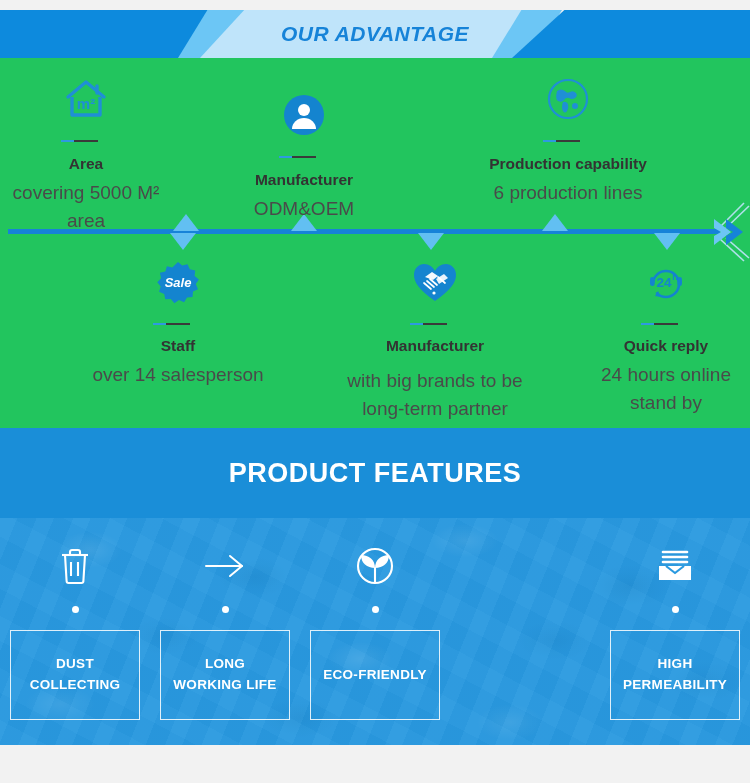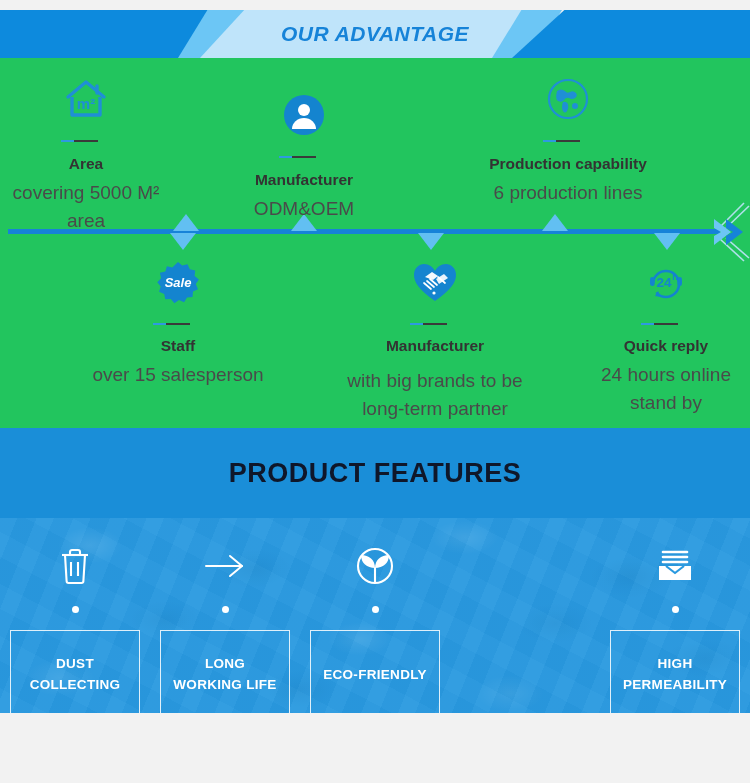--- a/index.html
+++ b/index.html
@@ -92,25 +92,25 @@
 
   .bot-item .adv-name { margin-top: 12px; }
 
   
   .feat-header {
     position: absolute; left: 0; top: 428px; width: 750px; height: 90px;
     background: #1a8ed8;
     display: flex; align-items: center; justify-content: center;
   }
   .feat-header-title {
-    font-size: 27px; font-weight: bold; color: #0f172a; letter-spacing: 0.5px;
+    font-size: 27px; font-weight: bold; color: #ffffff; letter-spacing: 0.5px;
   }
 
   .feat-body {
-    position: absolute; left: 0; top: 518px; width: 750px; height: 195px;
+    position: absolute; left: 0; top: 518px; width: 750px; height: 227px;
     background:
       radial-gradient(ellipse 46px 26px at 12% 14%, rgba(255,255,255,.10), rgba(255,255,255,0) 70%),
       radial-gradient(ellipse 52px 28px at 34% 26%, rgba(0,80,140,.10), rgba(0,0,0,0) 70%),
       radial-gradient(ellipse 48px 24px at 62% 10%, rgba(255,255,255,.09), rgba(255,255,255,0) 70%),
       radial-gradient(ellipse 56px 30px at 84% 30%, rgba(0,80,140,.10), rgba(0,0,0,0) 70%),
       radial-gradient(ellipse 50px 26px at 22% 52%, rgba(0,80,140,.09), rgba(0,0,0,0) 70%),
       radial-gradient(ellipse 46px 24px at 48% 62%, rgba(255,255,255,.09), rgba(255,255,255,0) 70%),
       radial-gradient(ellipse 54px 28px at 74% 54%, rgba(0,80,140,.09), rgba(0,0,0,0) 70%),
       radial-gradient(ellipse 50px 26px at 8% 82%, rgba(255,255,255,.08), rgba(255,255,255,0) 70%),
       radial-gradient(ellipse 52px 28px at 40% 88%, rgba(0,80,140,.10), rgba(0,0,0,0) 70%),
@@ -230,21 +230,21 @@
 
     <div class="adv-item bot-item" style="left:92px; top:195px; width:172px;">
       <div class="adv-icon">
         <svg width="44" height="44" viewBox="0 0 44 44">
           <path d="M22 2 l4.2 3.6 5.3 -1.4 2.3 5.1 5.4 1.2 -0.6 5.5 4.3 3.5 -3.1 4.6 2.2 5.1 -5 2.4 -0.5 5.5 -5.5 0.4 -2.9 4.7 -5.1 -2.1 -4.6 3.1 -3.6 -4.2 -5.5 0.3 -1.1 -5.4 -5.1 -2.1 1.6 -5.3 -3.4 -4.3 3.8 -4 -1.2 -5.4 5.4 -1.2 1.6 -5.3 5.4 1.1 z" fill="#1484cf"></path>
           <text x="22" y="27" text-anchor="middle" font-family="Liberation Sans, sans-serif" font-size="13" font-weight="bold" fill="#ffffff" font-style="italic">Sale</text>
         </svg>
       </div>
       <div class="adv-rule"></div>
       <div class="adv-name">Staff</div>
-      <div class="adv-desc">over 15 salesperson</div>
+      <div class="adv-desc">over 14 salesperson</div>
     </div>
 
     <div class="adv-item bot-item" style="left:345px; top:195px; width:180px;">
       <div class="adv-icon">
         <svg width="46" height="42" viewBox="0 0 46 42">
           <path d="M23 40 C7 29 2 21 2 14 C2 7 7 3 12 3 C17 3 21 6 23 10 C25 6 29 3 34 3 C39 3 44 7 44 14 C44 21 39 29 23 40 Z" fill="#1484cf"></path>
           <path d="M13 16 l7 -5 6 4 -5 4 z" fill="#ffffff" opacity=".95"></path>
           <g stroke="#ffffff" stroke-width="1.7" stroke-linecap="round">
             <line x1="12" y1="22" x2="19" y2="28"></line>
             <line x1="15" y1="20" x2="22" y2="26"></line>

